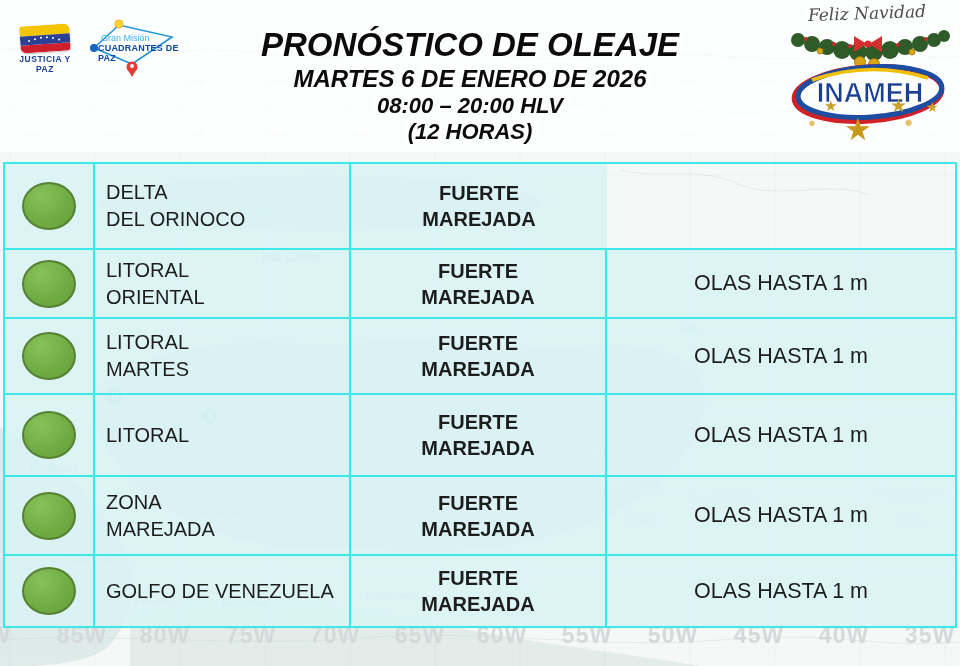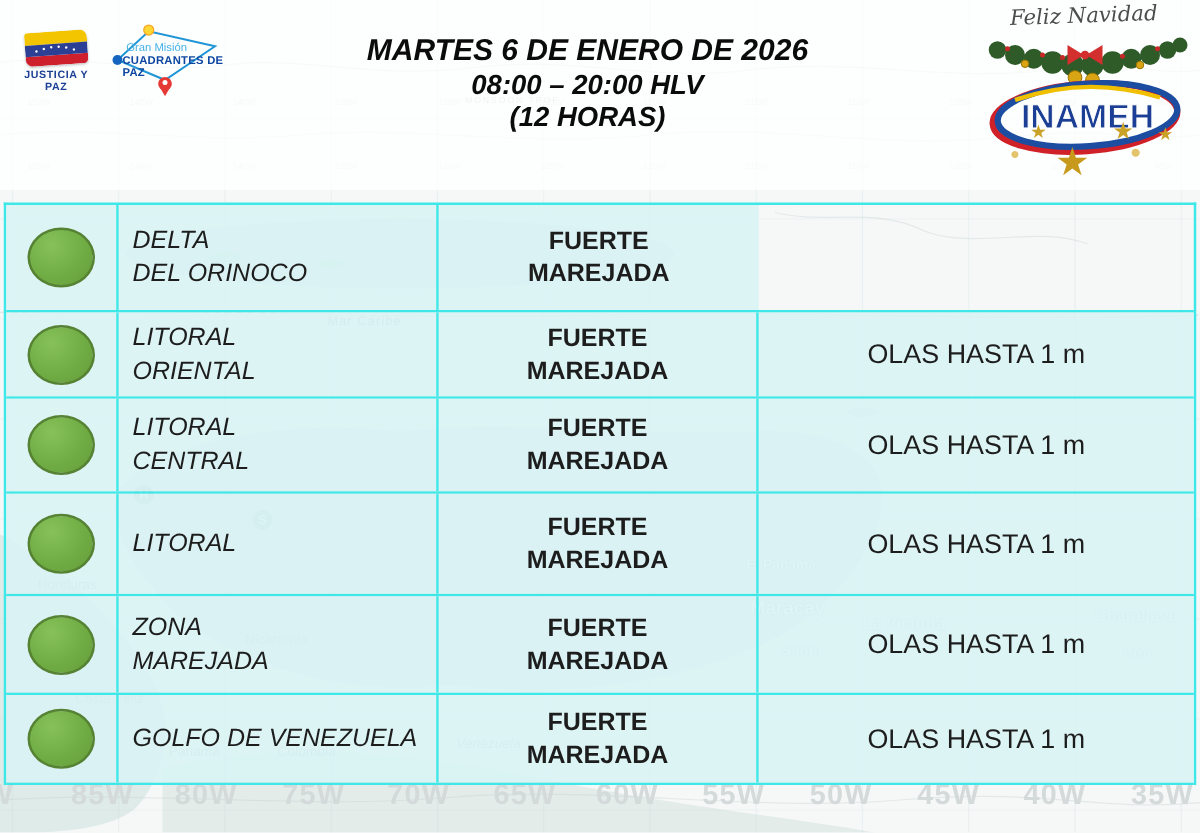--- a/index.html
+++ b/index.html
@@ -58,21 +58,21 @@
     border:2px solid #3ee8e8;border-bottom:none;}
   .trow{display:grid;grid-template-columns:90px 256px 256px 1fr;
     border-bottom:2px solid #3ee8e8;}
   .cell{background:rgba(216,243,245,.86);border-right:2px solid #3ee8e8;
     display:flex;flex-direction:column;justify-content:center;color:#1d1d1d;}
   .cell:last-child{border-right:none;}
   .cell-status{align-items:center;}
   .dot{width:50px;height:44px;border-radius:50%;
     background:radial-gradient(ellipse at 35% 28%,#86c259 0%,#6fab43 60%,#649c3b 100%);
     border:2px solid #568233;}
-  .cell-region{padding-left:11px;font-size:20px;line-height:27px;font-style:italic;}
+  .cell-region{padding-left:11px;font-size:20px;line-height:27px;}
   .cell-cond{text-align:center;font-weight:bold;font-size:20px;line-height:26px;}
   .cell-waves{text-align:center;font-size:21.5px;}
   .cell span:empty{display:none;}
 </style>
 </head>
 <body>
 
 <div class="map-layer">
   <svg width="960" height="666">
 
@@ -208,20 +208,21 @@
       <circle cx="8" cy="32" r="4" fill="#1565c0"></circle>
       <circle cx="46" cy="51" r="5.5" fill="#e53935"></circle>
       <circle cx="46" cy="50" r="2" fill="#ffffff"></circle>
       <polygon points="42,54 50,54 46,61" fill="#e53935"></polygon>
     </svg>
     <span class="mission-l1">Gran Misión</span>
     <span class="mission-l2">CUADRANTES DE PAZ</span>
   </div>
 
   <div class="title-block">
+    <div class="title-main">PRONÓSTICO DE OLEAJE</div>
     <div class="title-date">MARTES 6 DE ENERO DE 2026</div>
     <div class="title-time">08:00 – 20:00 HLV</div>
     <div class="title-dur">(12 HORAS)</div>
   </div>
 
   <div class="inameh">
     <div class="greeting">Feliz Navidad</div>
     <svg width="168" height="130" style="position:absolute;top:20px;left:0;">
 
       <g fill="#2e5b28">
@@ -303,21 +304,21 @@
       <span>OLAS HASTA 1 m</span>
       </div>
   </div>
 
   <div class="trow" style="height:74px;">
     <div class="cell cell-status">
       <div class="dot"></div>
       </div>
     <div class="cell cell-region">
       <span>LITORAL</span>
-      <span>CENTRAL</span>
+      <span>MARTES</span>
       </div>
     <div class="cell cell-cond">
       <span>FUERTE</span>
       <span>MAREJADA</span>
       </div>
     <div class="cell cell-waves">
       <span>OLAS HASTA 1 m</span>
       </div>
   </div>
 

